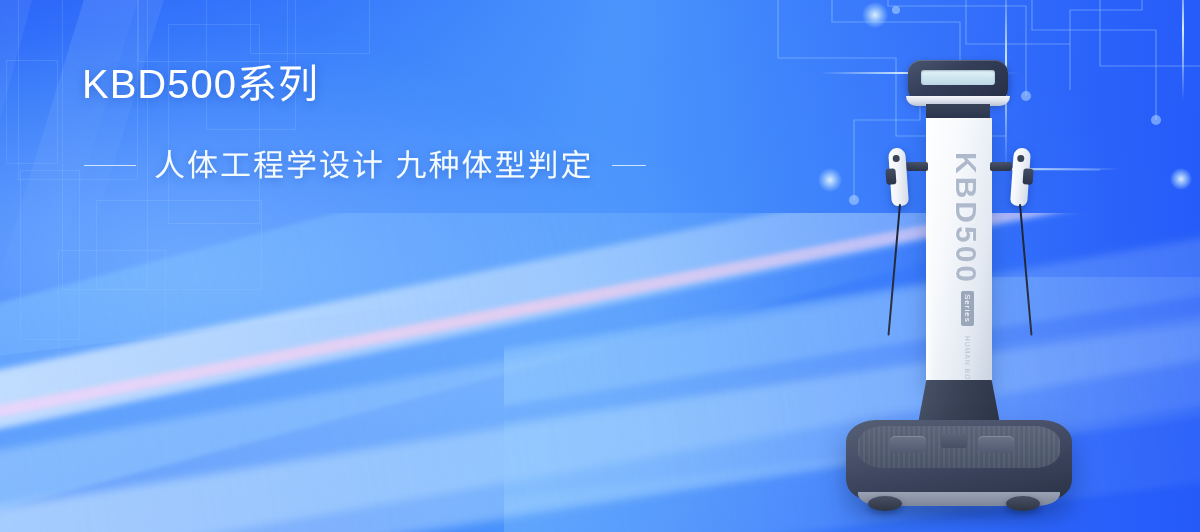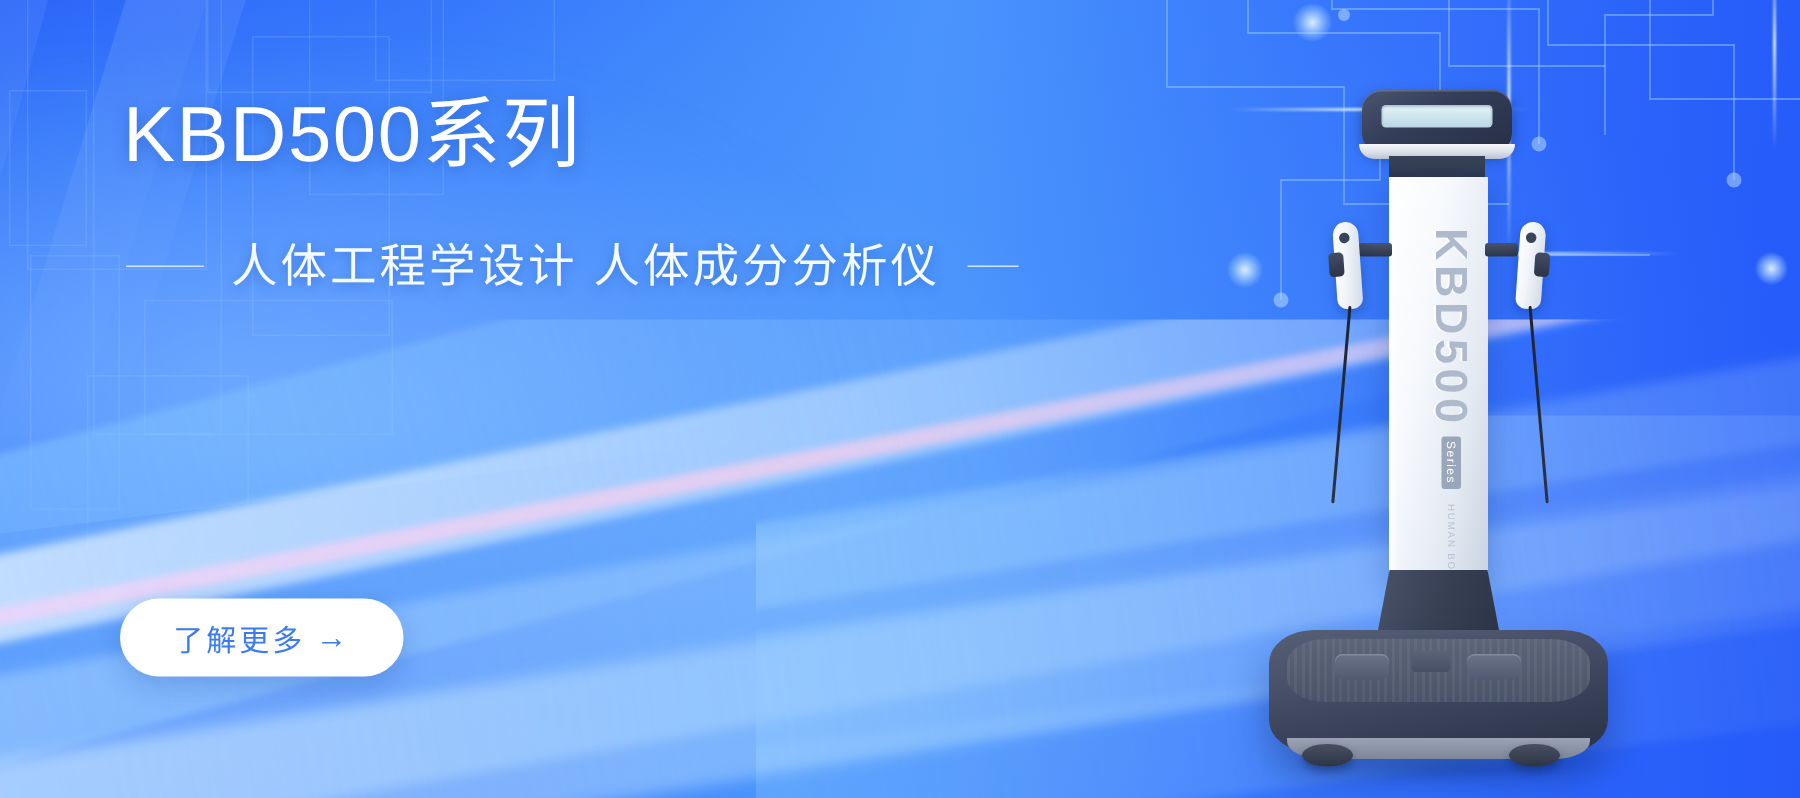--- a/index.html
+++ b/index.html
@@ -143,21 +143,21 @@
   
   .copy {
     position: absolute;
     left: 80px;
     top: 64px;
     width: 620px;
     z-index: 6;
   }
 
   .eyebrow {
-    font-size: 52px;
+    font-size: 40px;
     line-height: 1;
     font-weight: 400;
     color: #ffffff;
     letter-spacing: 1px;
     text-shadow: 0 2px 10px rgba(22,70,175,0.45);
     margin: 0 0 16px 2px;
   }
 
   .headline {
     font-size: 78px;
@@ -526,29 +526,25 @@
   <div class="glowdot" style="left:862px; top:2px; width:26px; height:26px;"></div>
   <div class="glowdot" style="left:818px; top:168px; width:24px; height:24px;"></div>
   <div class="glowdot" style="left:1170px; top:168px; width:22px; height:22px;"></div>
 
   <div class="copy">
     <p class="eyebrow">KBD500系列</p>
 
 
     <div class="subline">
       <span class="dash left"></span>
-      <span class="subtext">人体工程学设计  人体成分分析仪</span>
+      <span class="subtext">人体工程学设计  九种体型判定</span>
       <span class="dash right"></span>
     </div>
   </div>
 
-  <button class="cta">
-    <span>了解更多</span>
-    <span class="arrow">→</span>
-  </button>
 
   <div class="device">
 
     <div class="dev-shadow"></div>
 
     <div class="dev-head">
       <div class="dev-screen"></div>
     </div>
     <div class="dev-head-rim"></div>
     <div class="dev-neck"></div>

